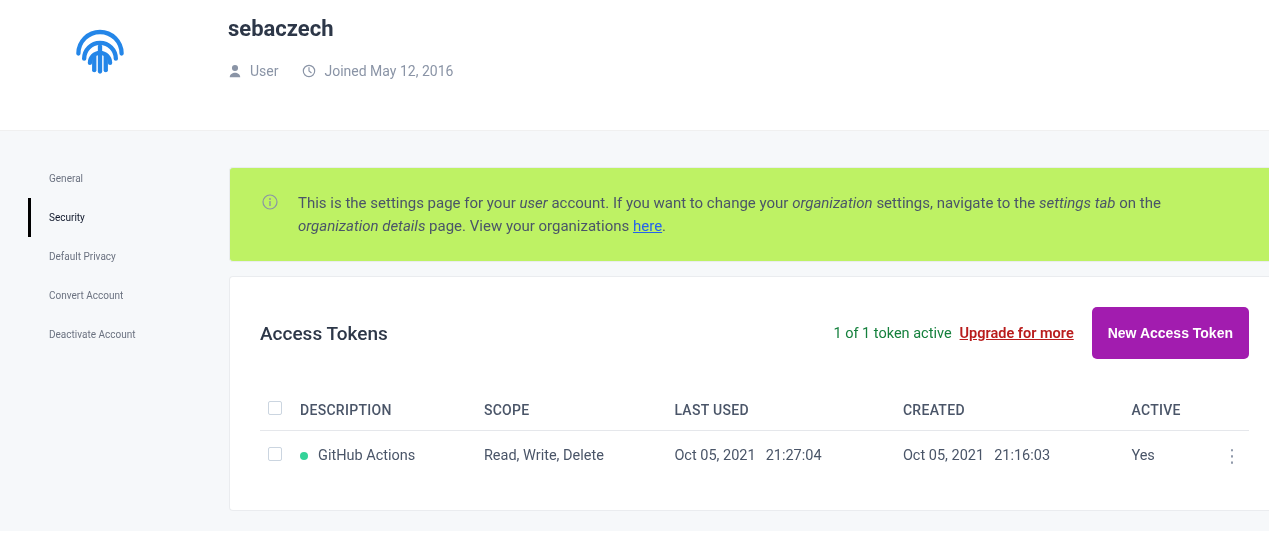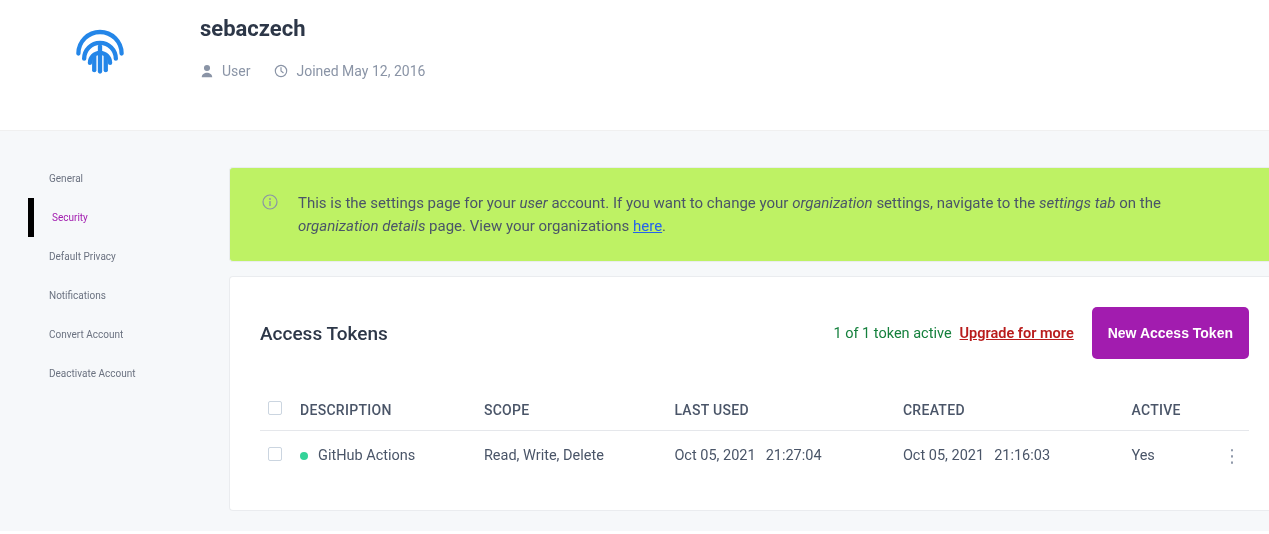--- a/index.html
+++ b/index.html
@@ -10,20 +10,21 @@
     width: 1269px;
     height: 534px;
     overflow: hidden;
   }
   .header {
     display: flex;
     align-items: flex-start;
     padding: 10px 0 40px 60px;
     background: #ffffff;
     border-bottom: 1px solid #f0f0f0;
+    gap: 28px;
   }
   .avatar {
     width: 80px;
     height: 80px;
     border-radius: 50%;
     display: flex;
     align-items: center;
     justify-content: center;
     margin-right: 60px;
   }
@@ -63,22 +64,22 @@
   }
   .sidebar-item {
     display: block;
     padding: 14px 18px;
     font-size: 10px;
     color: #6b7280;
     cursor: pointer;
     border-left: 3px solid transparent;
   }
   .sidebar-item.active {
-    border-left: 6px solid #000000;
-    color: #a21caf;
+    border-left: 3px solid #000000;
+    color: #0f172a;
   }
 
   .main {
     flex: 1;
     padding-top: 36px;
   }
   .info-banner {
     background: #bef264;
     border: 1px solid #eaecef;
     border-right: none;
@@ -213,21 +214,20 @@
       </div>
     </div>
   </div>
 </div>
 
 <div class="body-area">
   <div class="sidebar">
     <div class="sidebar-item"><span>General</span></div>
     <div class="sidebar-item active"><span>Security</span></div>
     <div class="sidebar-item"><span>Default Privacy</span></div>
-    <div class="sidebar-item"><span>Notifications</span></div>
     <div class="sidebar-item"><span>Convert Account</span></div>
     <div class="sidebar-item"><span>Deactivate Account</span></div>
   </div>
 
   <div class="main">
     <div class="info-banner">
       <svg class="icon" width="16" height="16" viewBox="0 0 16 16">
         <circle cx="8" cy="8" r="7" fill="none" stroke="#8a94a6" stroke-width="1.2"></circle>
         <circle cx="8" cy="5" r="0.9" fill="#8a94a6"></circle>
         <rect x="7.3" y="7" width="1.4" height="5" fill="#8a94a6"></rect>

